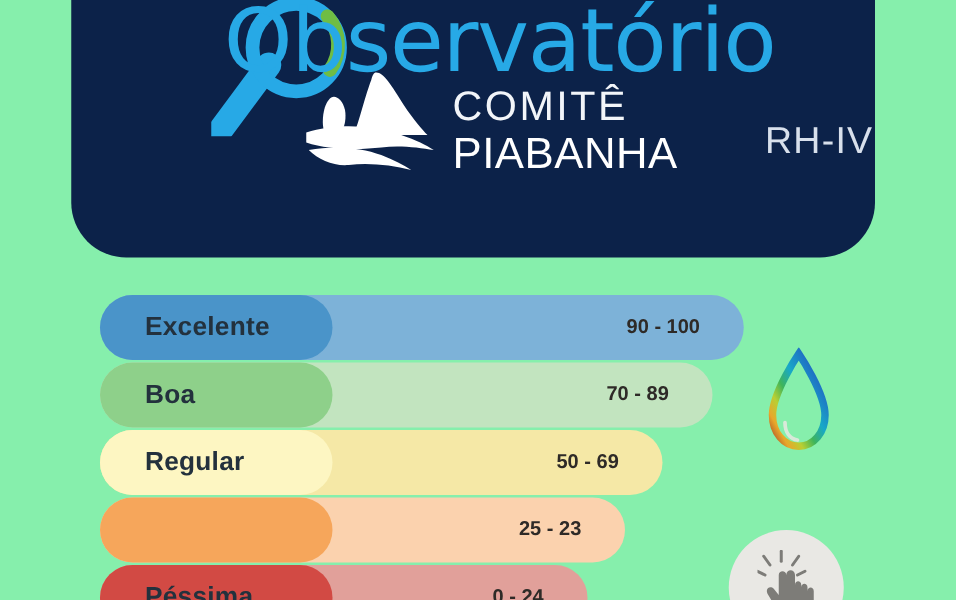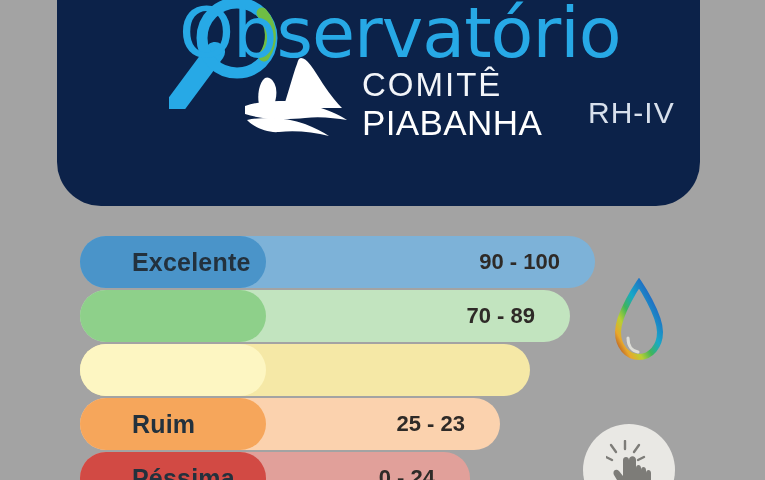--- a/index.html
+++ b/index.html
@@ -11,21 +11,21 @@
     height: 480px;
     overflow: hidden;
     background: #fdfaf0;
     font-family: "Liberation Sans", sans-serif;
     position: relative;
   }
 
   #app {
     position: absolute;
     inset: 0;
-    background: #a3a3a3;
+    background: #86efac;
     overflow: hidden;
   }
 
   
   .header-panel {
     position: absolute;
     left: 57px;
     top: -40px;
     width: 643px;
     height: 246px;
@@ -82,21 +82,21 @@
   .comite-line2 {
     font-size: 35px;
     letter-spacing: 0.4px;
     font-weight: normal;
     margin-top: 4px;
     font-family: "Liberation Sans", sans-serif;
     color: #ffffff;
   }
   .rh-label {
     position: absolute;
-    left: 531px;
+    left: 555px;
     top: 136px;
     font-size: 30px;
     font-weight: 300;
     letter-spacing: 1px;
     color: #d8e0ec;
     font-family: "Liberation Sans", sans-serif;
   }
 
   
   .ratings {
@@ -124,33 +124,32 @@
     width: 186px;
     height: 52px;
     border-radius: 26px;
   }
   .rating-label {
     position: absolute;
     left: 36px;
     top: 0;
     height: 66px;
     line-height: 52px;
-    font-size: 25px;
+    font-size: 21px;
     font-weight: bold;
     color: #23313d;
     letter-spacing: 0.2px;
     white-space: nowrap;
-    margin-left: 16px;
   }
   .rating-range {
     position: absolute;
     top: 0;
     height: 52px;
     line-height: 52px;
-    font-size: 22px;
+    font-size: 16px;
     font-weight: bold;
     color: #2e2a27;
     white-space: nowrap;
   }
 
   
   .droplet {
     position: absolute;
     left: 608px;
     top: 278px;
@@ -213,30 +212,32 @@
   <div class="ratings">
       <div class="rating-row" style="top: 0px; width: 515px;">
         <div class="rating-bar" style="width: 515px; background: rgb(125, 178, 216);"></div>
         <div class="rating-pill" style="background: rgb(74, 148, 201);"></div>
         <div class="rating-label">Excelente</div>
         <div class="rating-range" style="right: 35px;">90 - 100</div>
       </div>
       <div class="rating-row" style="top: 54px; width: 490px;">
         <div class="rating-bar" style="width: 490px; background: rgb(194, 228, 191);"></div>
         <div class="rating-pill" style="background: rgb(142, 208, 138);"></div>
+        <div class="rating-label">Boa</div>
         <div class="rating-range" style="right: 35px;">70 - 89</div>
       </div>
       <div class="rating-row" style="top: 108px; width: 450px;">
         <div class="rating-bar" style="width: 450px; background: rgb(245, 232, 166);"></div>
         <div class="rating-pill" style="background: rgb(253, 246, 194);"></div>
+        <div class="rating-label">Regular</div>
+        <div class="rating-range" style="right: 35px;">50 - 69</div>
       </div>
       <div class="rating-row" style="top: 162px; width: 420px;">
         <div class="rating-bar" style="width: 420px; background: rgb(251, 210, 174);"></div>
         <div class="rating-pill" style="background: rgb(246, 166, 91);"></div>
-        <div class="rating-label">Ruim</div>
         <div class="rating-range" style="right: 35px;">25 - 23</div>
       </div>
       <div class="rating-row" style="top: 216px; width: 390px;">
         <div class="rating-bar" style="width: 390px; background: rgb(225, 160, 154);"></div>
         <div class="rating-pill" style="background: rgb(210, 74, 68);"></div>
         <div class="rating-label">Péssima</div>
         <div class="rating-range" style="right: 35px;">0 - 24</div>
       </div>
     </div>
 

